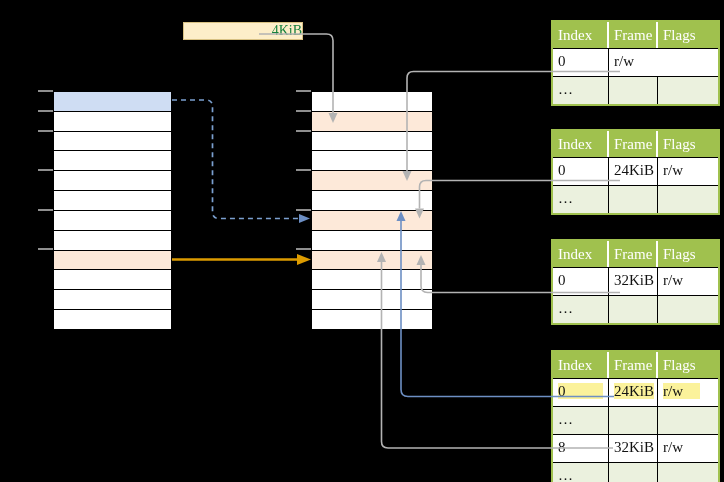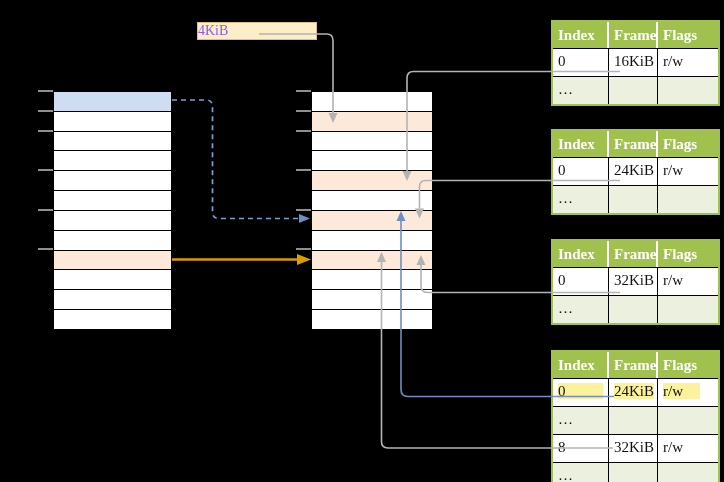--- a/index.html
+++ b/index.html
@@ -3,23 +3,23 @@
 <meta charset="utf-8">
 <style>
   html,body{margin:0;padding:0;}
   body{
     width:724px;height:482px;position:relative;overflow:hidden;
     background:#000;
     font-family:"Liberation Serif", serif;
   }
   
   .size-label{
-    position:absolute;left:197px;top:22px;width:118px;height:16px;
+    position:absolute;left:183px;top:22px;width:118px;height:16px;
     background:var(--cream,#fdeec9);border:1px solid #d8c183;
-    text-align:left;font-size:14px;line-height:16px;color:#8b5cf6;
+    text-align:right;font-size:14px;line-height:16px;color:#15803d;
   }
   
   .memcol{
     position:absolute;top:91px;height:237px;background:#fff;
     border:1px solid #000;display:flex;flex-direction:column;
   }
   .memcol.left{left:53px;width:117px;}
   .memcol.middle{left:311px;width:120px;}
   .mrow{flex:1;border-bottom:1px solid #000;background:#fff;}
   .mrow:last-child{border-bottom:none;}
@@ -29,21 +29,21 @@
   .tick{position:absolute;width:15px;height:2px;background:#8f8f8f;}
   .tickset.left{left:38px;}
   .tickset.middle{left:296px;}
   
   .ptable{
     position:absolute;left:551px;width:165px;background:#fff;
     border:2px solid var(--accent-green,#a0c14e);
   }
   .thead{display:flex;background:var(--accent-green,#a0c14e);height:26px;}
   .th{
-    box-sizing:border-box;color:#fff;font-weight:bold;font-size:15px;
+    box-sizing:border-box;color:#fff;font-weight:normal;font-size:15px;
     line-height:26px;padding-left:5px;white-space:nowrap;overflow:hidden;
   }
   .th:not(:last-child){border-right:2px solid #fff;}
   .trow{display:flex;height:27px;border-top:1px solid #000;background:#fff;}
   .trow.dots{background:var(--light-green,#ebf1de);}
   .td{
     box-sizing:border-box;font-size:15px;line-height:25px;padding-left:5px;
     color:#121212;white-space:nowrap;overflow:hidden;
   }
   .td:not(:last-child){border-right:1px solid #000;}
@@ -113,21 +113,20 @@
   </div>
 
 <div class="ptable" style="top:20px">
     <div class="thead">
       <div class="th c0">Index</div>
       <div class="th c1">Frame</div>
       <div class="th c2">Flags</div>
     </div>
     <div class="trow">
       <div class="td c0"><span>0</span></div>
-      <div class="td c1"><span>16KiB</span></div>
       <div class="td c2"><span>r/w</span></div>
     </div>
     <div class="trow dots">
       <div class="td c0"><span>…</span></div>
       <div class="td c1"></div>
       <div class="td c2"></div>
     </div>
   </div>
 <div class="ptable" style="top:129px">
     <div class="thead">

